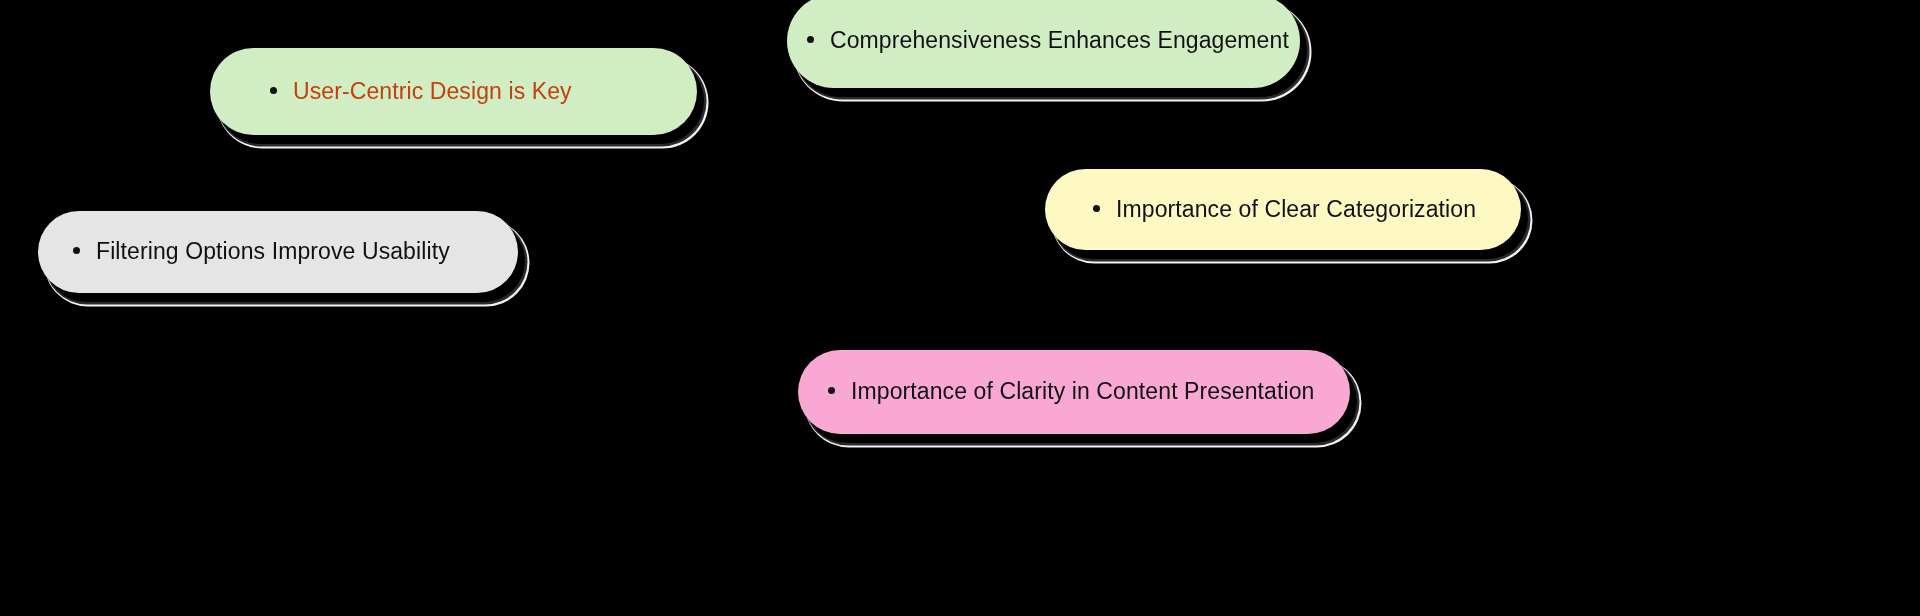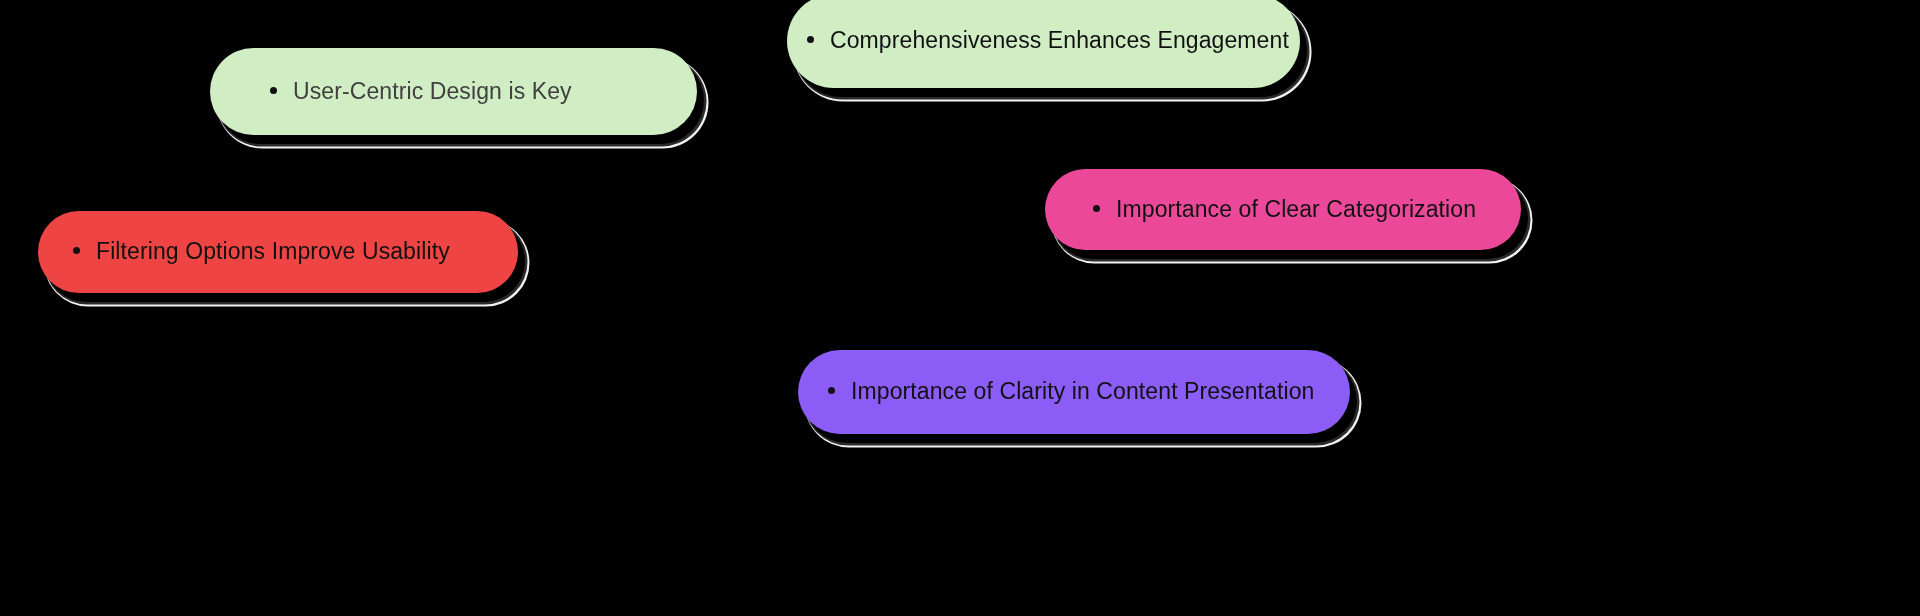--- a/index.html
+++ b/index.html
@@ -57,40 +57,40 @@
     line-height: 1.1;
   }
 </style>
 </head>
 <body>
 
 <div id="canvas" style="width: 1920px; height: 616px; background: rgb(0, 0, 0);">
     <div class="node" style="left: 210px; top: 48px; width: 487px; height: 87px; background: rgb(208, 237, 196); padding-left: 60px;">
       <div class="node-inner">
         <span class="bullet" style="background: rgb(17, 17, 17);"></span>
-        <span class="node-label" style="color: #404040; text-align: right;">User-Centric Design is Key</span>
+        <span class="node-label" style="color: #c2410c; text-align: right;">User-Centric Design is Key</span>
       </div>
     </div>
     <div class="node" style="left: 787px; top: -6px; width: 513px; height: 94px; background: rgb(208, 237, 196); padding-left: 20px;">
       <div class="node-inner">
         <span class="bullet" style="background: rgb(17, 17, 17);"></span>
         <span class="node-label" style="color: rgb(17, 17, 17);">Comprehensiveness Enhances Engagement</span>
       </div>
     </div>
-    <div class="node" style="left: 1045px; top: 169px; width: 476px; height: 81px; background: #ec4899; padding-left: 48px;">
+    <div class="node" style="left: 1045px; top: 169px; width: 476px; height: 81px; background: #fef9c3; padding-left: 48px;">
       <div class="node-inner">
         <span class="bullet" style="background: rgb(17, 17, 17);"></span>
         <span class="node-label" style="color: rgb(17, 17, 17);">Importance of Clear Categorization</span>
       </div>
     </div>
-    <div class="node" style="left: 38px; top: 211px; width: 480px; height: 82px; background: #ef4444; padding-left: 35px;">
+    <div class="node" style="left: 38px; top: 211px; width: 480px; height: 82px; background: #e5e5e5; padding-left: 35px;">
       <div class="node-inner">
         <span class="bullet" style="background: rgb(17, 17, 17);"></span>
         <span class="node-label" style="color: rgb(17, 17, 17);">Filtering Options Improve Usability</span>
       </div>
     </div>
-    <div class="node" style="left: 798px; top: 350px; width: 552px; height: 84px; background: #8b5cf6; padding-left: 30px;">
+    <div class="node" style="left: 798px; top: 350px; width: 552px; height: 84px; background: #f9a8d4; padding-left: 30px;">
       <div class="node-inner">
         <span class="bullet" style="background: rgb(17, 17, 17);"></span>
         <span class="node-label" style="color: rgb(17, 17, 17);">Importance of Clarity in Content Presentation</span>
       </div>
     </div>
   </div>
 
 </body></html>

